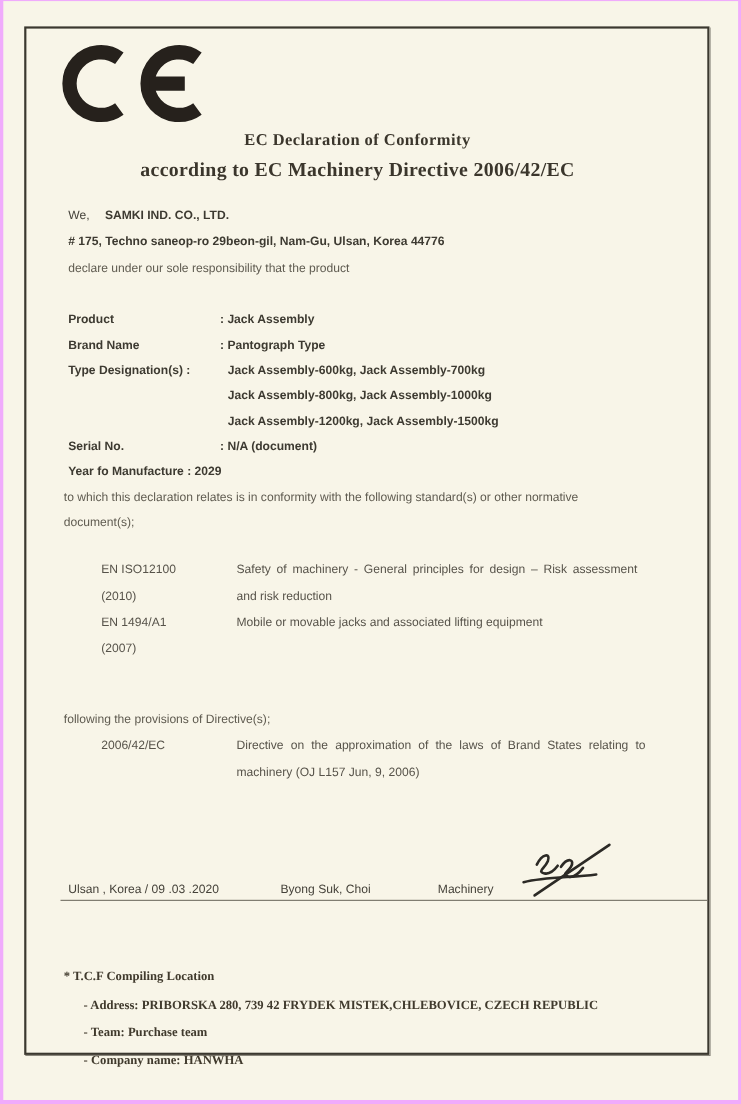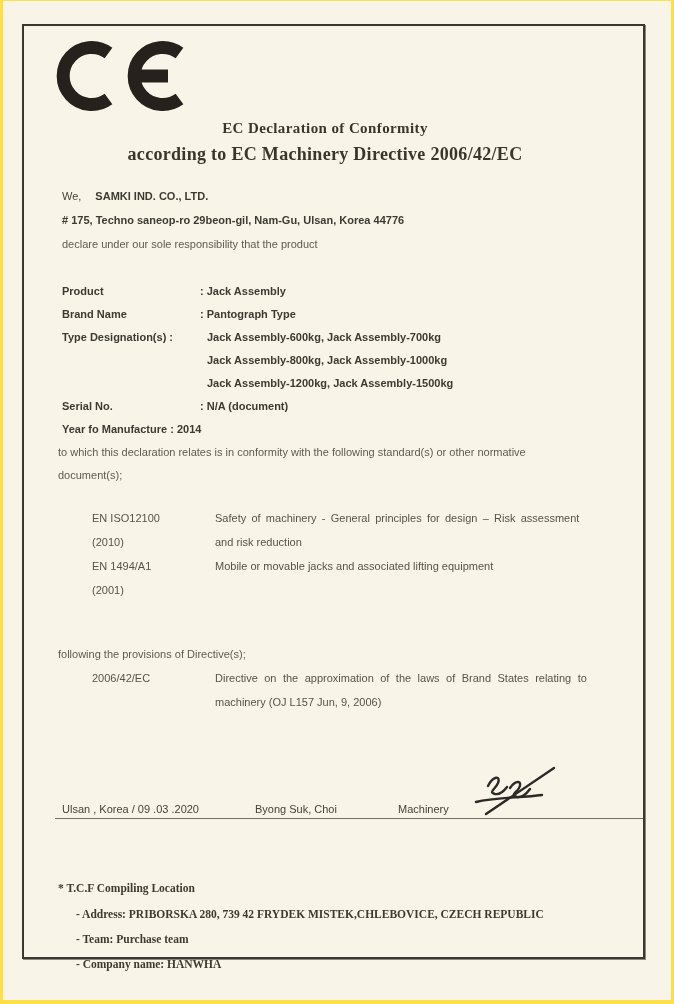--- a/index.html
+++ b/index.html
@@ -1,21 +1,21 @@
 <!DOCTYPE html>
 <html><head>
 <meta charset="utf-8">
 <style>
   * { margin:0; padding:0; box-sizing:border-box; }
   html,body { width:674px; height:1004px; }
   body { font-family:"Liberation Sans", sans-serif; }
 
   .frame {
     position:relative; width:674px; height:1004px;
-    background:#fde047; overflow:hidden;
+    background:#f0abfc; overflow:hidden;
   }
   .paper {
     position:absolute; left:3px; top:1px; right:3px; bottom:4px;
     background:#f8f5e8;
   }
   .sheet-border {
     position:absolute; left:22px; top:24px; width:623px; height:935px;
     border:2px solid #3b382f;
     box-shadow:1px 1px 0 #8a877c;
   }
@@ -103,35 +103,35 @@
   <div class="abs t b field-value" style="top:308px">: Pantograph Type</div>
 
   <div class="abs t b field-label" style="top:331px">Type  Designation(s) :</div>
   <div class="abs t b cont-value" style="top:331px">Jack Assembly-600kg, Jack Assembly-700kg</div>
   <div class="abs t b cont-value" style="top:354px">Jack Assembly-800kg, Jack Assembly-1000kg</div>
   <div class="abs t b cont-value" style="top:377px">Jack Assembly-1200kg, Jack Assembly-1500kg</div>
 
   <div class="abs t b field-label" style="top:400px">Serial No.</div>
   <div class="abs t b field-value" style="top:400px">: N/A (document)</div>
 
-  <div class="abs t b field-label" style="top:423px">Year fo Manufacture : 2014</div>
+  <div class="abs t b field-label" style="top:423px">Year fo Manufacture : 2029</div>
 
   <div class="abs t soft conf-line1">to which this declaration relates is in conformity with the following standard(s) or other normative</div>
   <div class="abs t soft conf-line2">document(s);</div>
 
   <div class="abs t std-code" style="top:512px">EN ISO12100</div>
   <div class="abs t std-desc jfy1" style="top:512px">Safety of machinery - General principles for design – Risk assessment</div>
 
   <div class="abs t std-code" style="top:536px">(2010)</div>
   <div class="abs t std-desc" style="top:536px">and risk reduction</div>
 
   <div class="abs t std-code" style="top:560px">EN 1494/A1</div>
   <div class="abs t std-desc" style="top:560px">Mobile or movable jacks and associated lifting equipment</div>
 
-  <div class="abs t std-code" style="top:584px">(2001)</div>
+  <div class="abs t std-code" style="top:584px">(2007)</div>
 
   <div class="abs t soft dir-intro">following the provisions of Directive(s);</div>
   <div class="abs t std-code" style="top:672px">2006/42/EC</div>
   <div class="abs t std-desc jfy2" style="top:672px">Directive on the approximation of the laws of Brand States relating to</div>
   <div class="abs t std-desc" style="top:696px">machinery (OJ L157 Jun, 9, 2006)</div>
 
   <div class="abs sig-scribble">
     <svg width="110" height="56" viewBox="0 0 110 56">
       <g fill="none" stroke="#2c2a26" stroke-width="2.4" stroke-linecap="round">
         <path d="M30 24 c5 -10 13 -11 10 -3 c-3 7 -10 9 -3 11 c5 1 9 -3 12 -7"></path>

